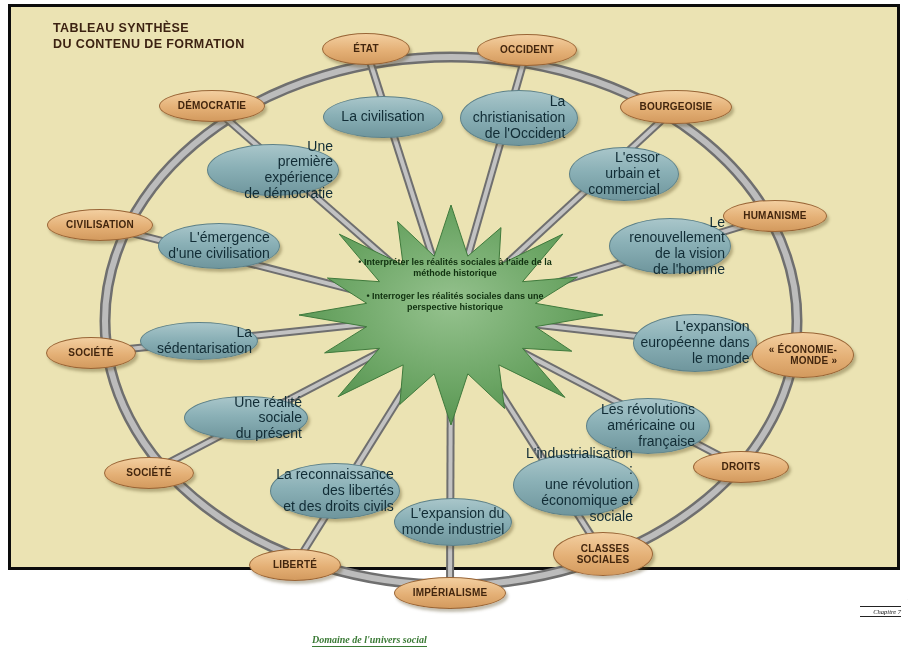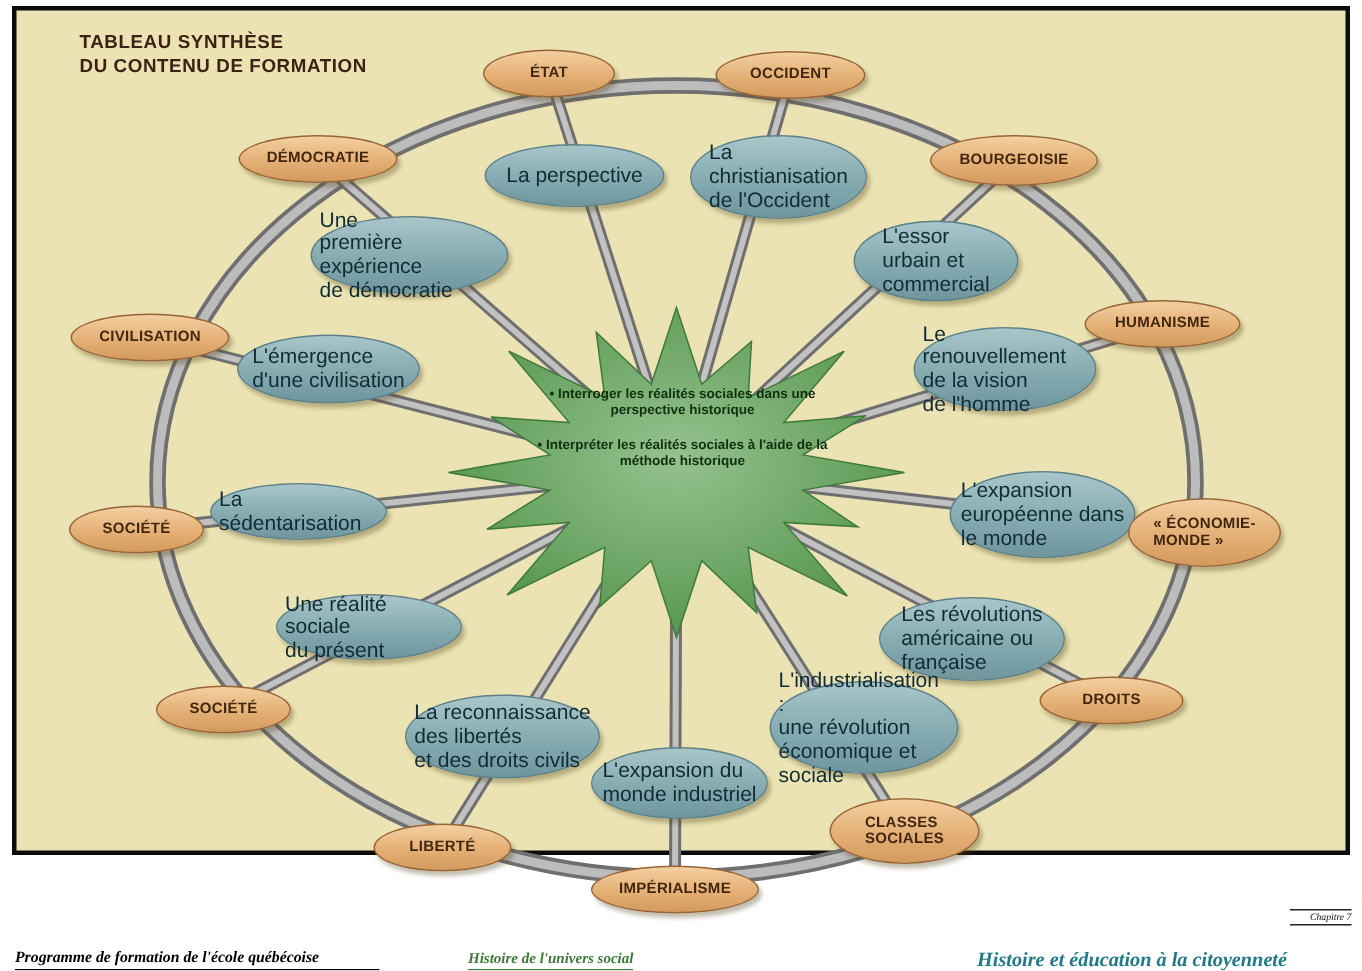--- a/index.html
+++ b/index.html
@@ -4,21 +4,21 @@
 <style>
   html,body{margin:0;padding:0;background:#fff;}
   .page{position:relative;width:908px;height:647px;background:#fff;overflow:hidden;
         font-family:"Liberation Sans",sans-serif;}
   .diagram-box{position:absolute;left:8px;top:4px;width:892px;height:566px;
         background:#ebe3b3;border:3px solid #0c0c0c;box-sizing:border-box;}
   .title{position:absolute;left:42px;top:14px;z-index:5;
         font-weight:bold;font-size:12.5px;letter-spacing:.4px;color:#3c2212;line-height:1.25;}
   #diagram-svg{position:absolute;left:0;top:0;z-index:1;}
   .node{position:absolute;z-index:3;border-radius:50%;display:flex;align-items:center;
-        justify-content:center;text-align:left;white-space:pre-line;line-height:1.12;
+        justify-content:center;text-align:right;white-space:pre-line;line-height:1.12;
         box-sizing:border-box;padding:2px 5px;
         box-shadow:2px 3px 3px rgba(80,65,25,.35);}
   .inner-node{background:linear-gradient(180deg,#a9c6ca 0%,#8ab0b6 45%,#6f969d 100%);
         border:1px solid #5d8188;color:#112c35;font-size:14px;}
   .outer-node{background:linear-gradient(180deg,#f3cfa0 0%,#e4b076 55%,#d39a5e 100%);
         border:1px solid #996536;color:#43260e;font-weight:bold;font-size:10px;letter-spacing:.2px;}
   .center-text{position:absolute;left:347px;top:250px;width:194px;z-index:2;
         text-align:center;color:#10300f;font-size:9px;font-weight:bold;line-height:1.25;}
   .bullet{margin-bottom:11px;}
   .pagenum-box{position:absolute;left:860px;top:586px;width:44px;height:46px;z-index:6;
@@ -86,26 +86,26 @@
           <line x1="440" y1="308" x2="284" y2="558" stroke="#c2c2c2" stroke-width="4"></line>
           <line x1="440" y1="308" x2="138" y2="466" stroke="#c2c2c2" stroke-width="4"></line>
           <line x1="440" y1="308" x2="80" y2="346" stroke="#c2c2c2" stroke-width="4"></line>
           <line x1="440" y1="308" x2="89" y2="218" stroke="#c2c2c2" stroke-width="4"></line>
           <line x1="440" y1="308" x2="201" y2="99" stroke="#c2c2c2" stroke-width="4"></line>
         </g>
       <polygon id="starburst" fill="url(#greenGrad)" stroke="#3f7a3c" stroke-width="1" points="440.0,198.0 456.8,249.2 490.0,220.6 487.8,258.1 551.8,227.1 511.5,274.7 566.4,270.1 524.3,296.3 592.0,308.0 524.3,319.7 560.8,344.2 511.5,341.3 553.9,390.4 487.8,357.9 493.5,401.5 456.8,366.8 440.0,418.0 423.2,366.8 388.8,397.4 392.2,357.9 327.1,389.7 368.5,341.3 313.6,345.9 355.7,319.7 288.0,308.0 355.7,296.3 316.4,271.0 368.5,274.7 328.2,227.1 392.2,258.1 386.5,214.5 423.2,249.2"></polygon>
     </svg>
 
     <div id="center-bullets" class="center-text">
+        <div class="bullet">• Interpréter les réalités sociales à l'aide de la méthode historique</div>
         <div class="bullet">• Interroger les réalités sociales dans une perspective historique</div>
-        <div class="bullet">• Interpréter les réalités sociales à l'aide de la méthode historique</div>
       </div>
 
     <div id="inner-nodes">
-        <div class="node inner-node" style="left: 312px; top: 89px; width: 120px; height: 42px;">La perspective</div>
+        <div class="node inner-node" style="left: 312px; top: 89px; width: 120px; height: 42px;">La civilisation</div>
         <div class="node inner-node" style="left: 449px; top: 83px; width: 118px; height: 56px;">La
 christianisation
 de l'Occident</div>
         <div class="node inner-node" style="left: 558px; top: 140px; width: 110px; height: 54px;">L'essor
 urbain et
 commercial</div>
         <div class="node inner-node" style="left: 598px; top: 211px; width: 122px; height: 56px;">Le renouvellement
 de la vision
 de l'homme</div>
         <div class="node inner-node" style="left: 622px; top: 307px; width: 124px; height: 58px;">L'expansion
@@ -151,18 +151,16 @@
       </div>
 
   </div>
 
   <div class="pagenum-box">
     <div class="pnum">351</div>
     <div class="chap">Chapitre 7</div>
   </div>
 
   <div class="footer">
-    <div class="f-left">Programme de formation de l'école québécoise</div>
-    <div class="f-center">Histoire de l'univers social</div>
-    <div class="f-right">Histoire et éducation à la citoyenneté</div>
+    <div class="f-center">Domaine de l'univers social</div>
   </div>
 
 </div>
 
 </body></html>

